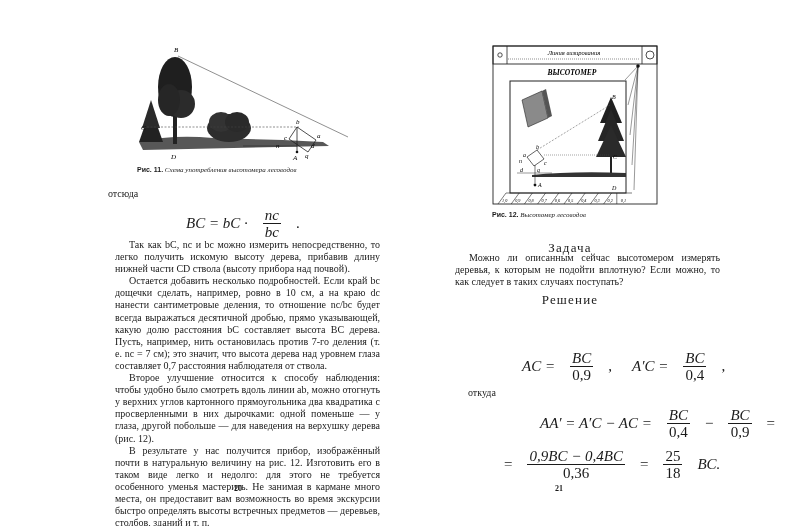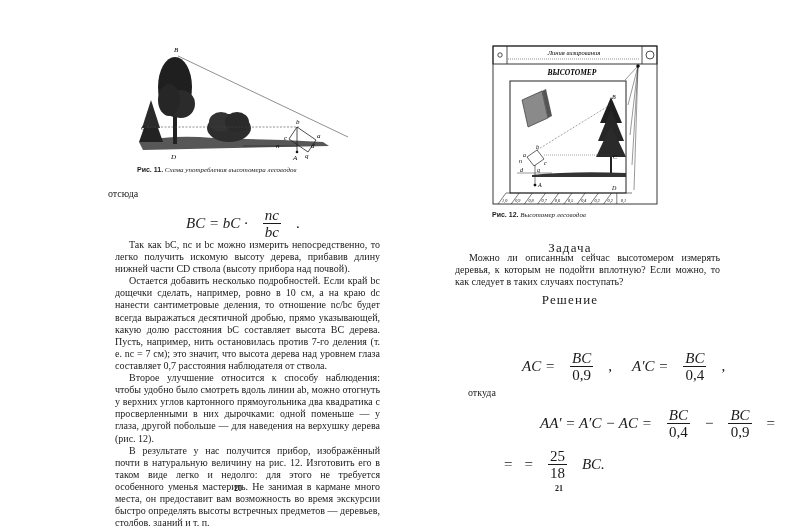--- a/index.html
+++ b/index.html
@@ -217,20 +217,24 @@
     <span class="up">−</span>
     <span class="frac">
       <span class="num">BC</span>
       <span class="den up">0,9</span>
     </span>
     <span class="up">=</span>
   </div>
 
   <div class="formula" style="left:104px;top:448px;">
     <span class="up">=</span>
+    <span class="frac">
+      <span class="num">0,9BC − 0,4BC</span>
+      <span class="den up">0,36</span>
+    </span>
     <span class="up">=</span>
     <span class="frac up">
       <span class="num">25</span>
       <span class="den">18</span>
     </span>
     <span>BC.</span>
   </div>
 
   <div class="pnum" style="left:155px;top:484px;">21</div>
 </div>

